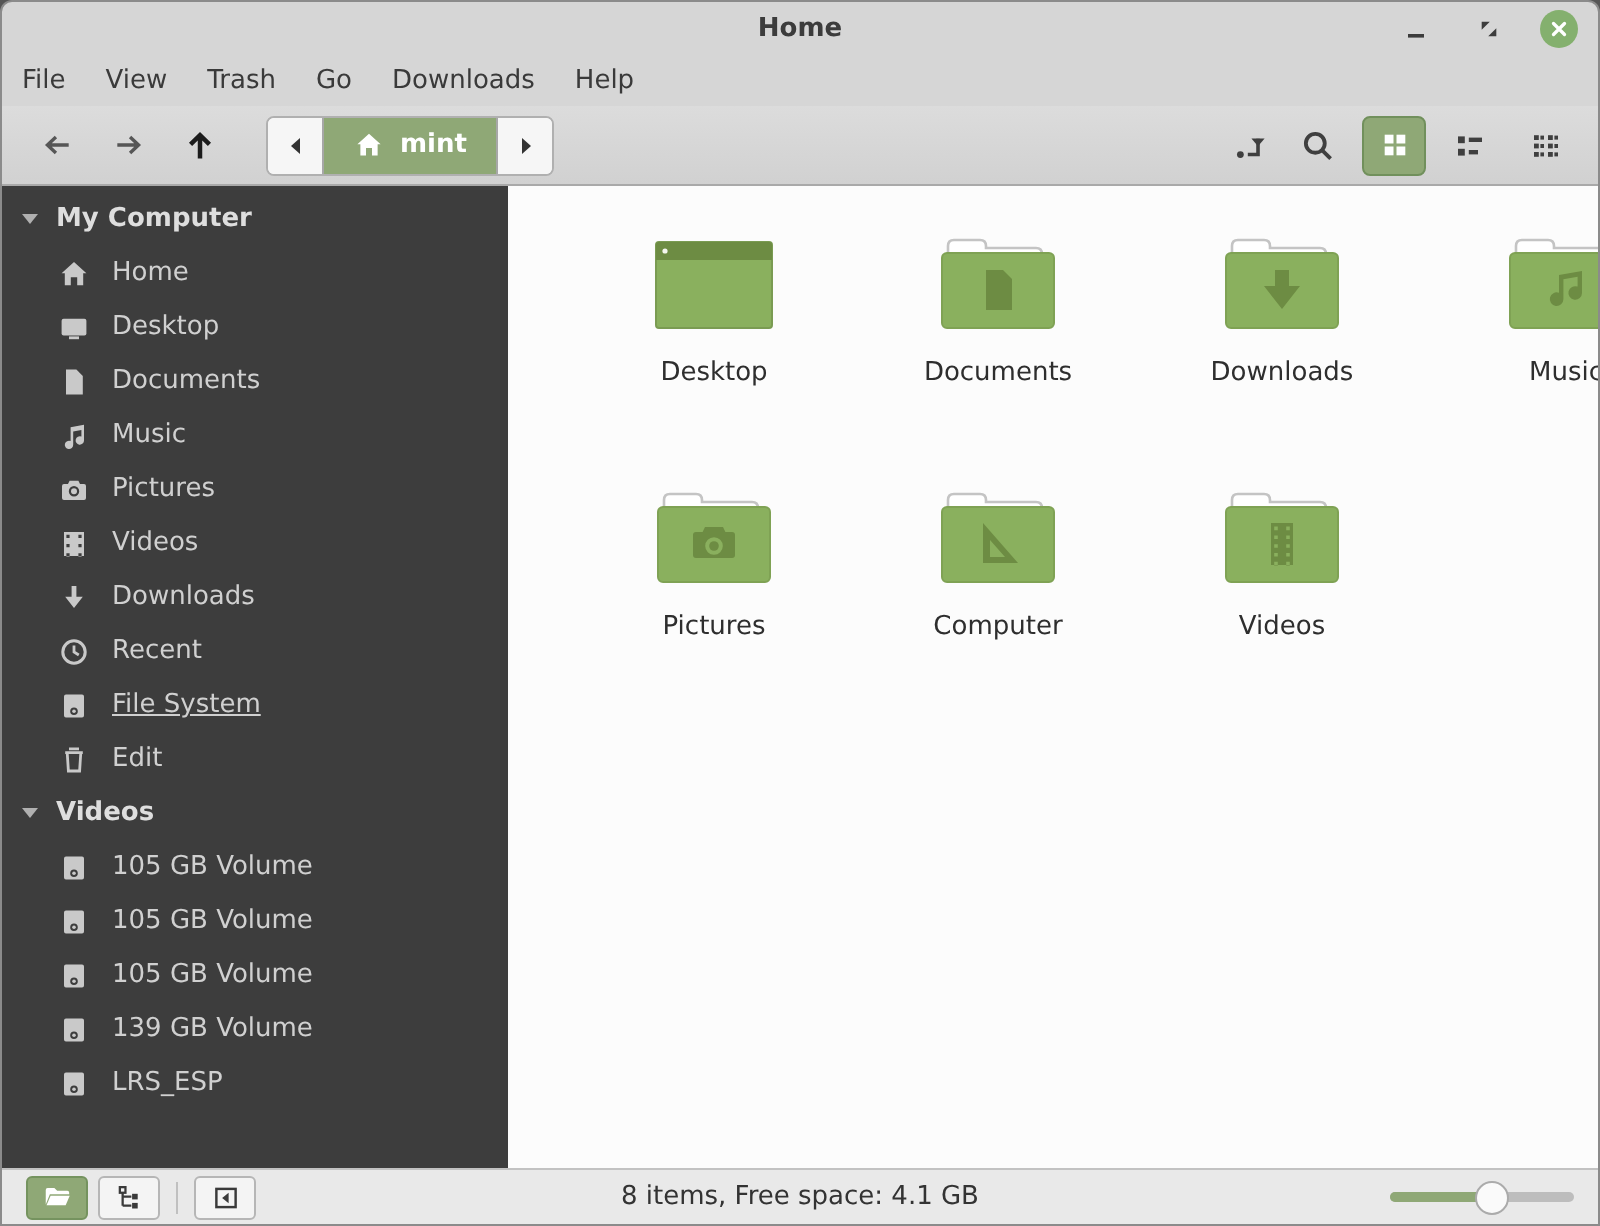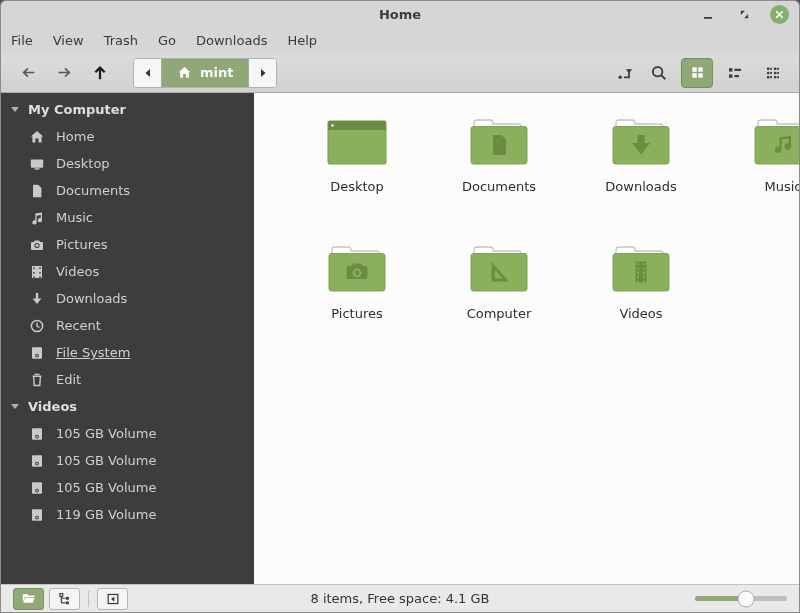--- a/index.html
+++ b/index.html
@@ -302,21 +302,30 @@
           </span>
           <span class="side-label">105 GB Volume</span>
         </div>
         <div class="side-item">
           <span class="side-icon">
             <svg width="16" height="16" viewBox="0 0 16 16">
               <path fill-rule="evenodd" d="M4 2.2h8a1 1 0 0 1 1 1v9.6a1 1 0 0 1-1 1H4a1 1 0 0 1-1-1V3.2a1 1 0 0 1 1-1Zm4 10.3a1.9 1.9 0 1 0 0-3.8 1.9 1.9 0 0 0 0 3.8Z" fill="currentColor"></path>
               <circle cx="8" cy="10.6" r="0.9" fill="currentColor"></circle>
             </svg>
           </span>
-          <span class="side-label">119 GB Volume</span>
+          <span class="side-label">139 GB Volume</span>
+        </div>
+        <div class="side-item">
+          <span class="side-icon">
+            <svg width="16" height="16" viewBox="0 0 16 16">
+              <path fill-rule="evenodd" d="M4 2.2h8a1 1 0 0 1 1 1v9.6a1 1 0 0 1-1 1H4a1 1 0 0 1-1-1V3.2a1 1 0 0 1 1-1Zm4 10.3a1.9 1.9 0 1 0 0-3.8 1.9 1.9 0 0 0 0 3.8Z" fill="currentColor"></path>
+              <circle cx="8" cy="10.6" r="0.9" fill="currentColor"></circle>
+            </svg>
+          </span>
+          <span class="side-label">LRS_ESP</span>
         </div>
       </div>
     <div class="main">
       <div class="grid">
           <div class="folder-cell">
             <div class="folder-icon"><svg width="70" height="58" viewBox="0 0 70 58">
                 <rect x="6" y="8" width="58" height="43" rx="1.5" fill="var(--folder)" stroke="#7a9b52"></rect>
                 <path d="M6 9.5q0-1.5 1.5-1.5h55q1.5 0 1.5 1.5V17H6Z" fill="var(--folder-dark)"></path>
                 <circle cx="10.5" cy="12.5" r="1.3" fill="#f4f6ee"></circle>
               </svg></div>

